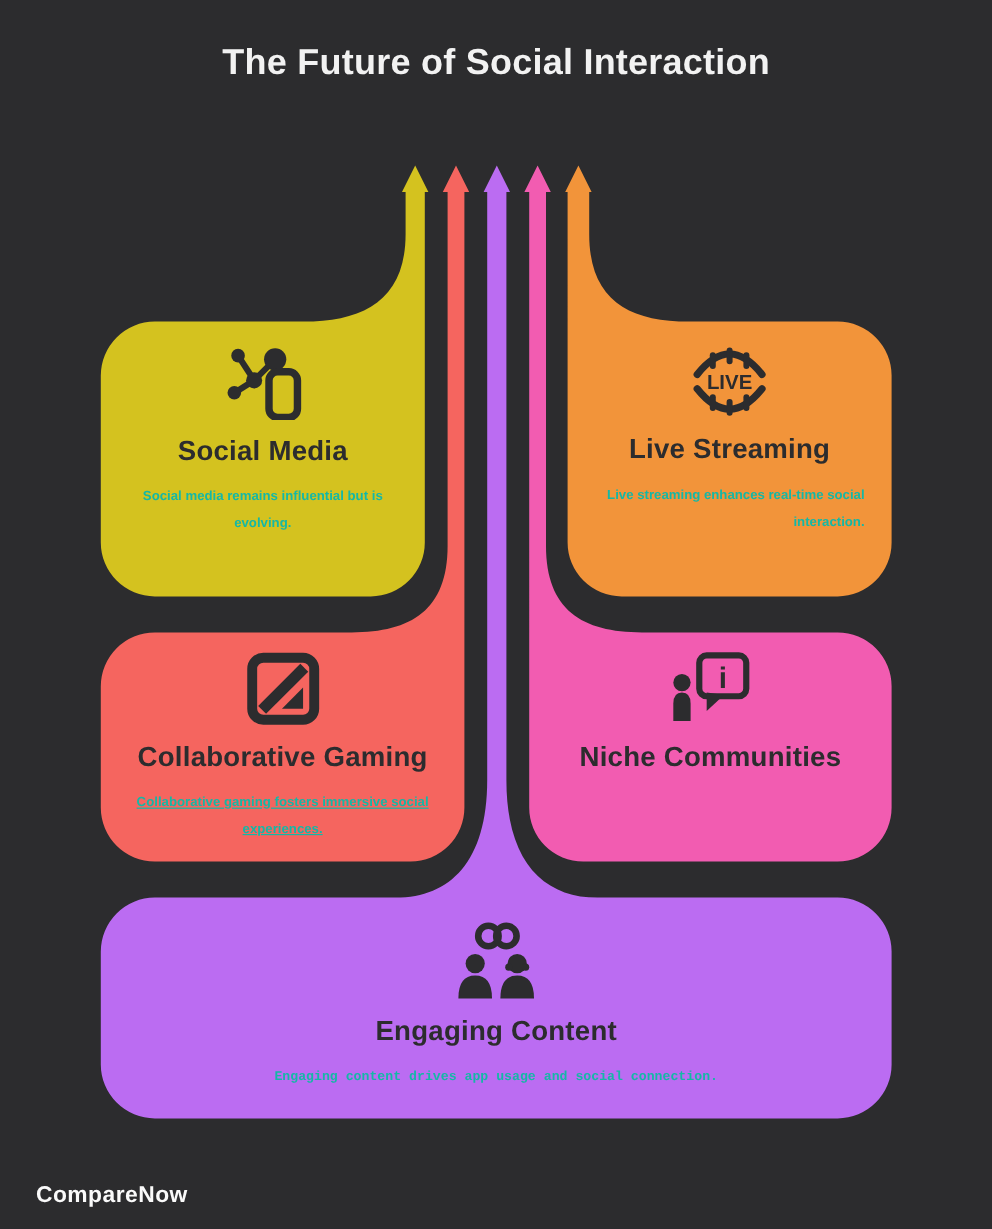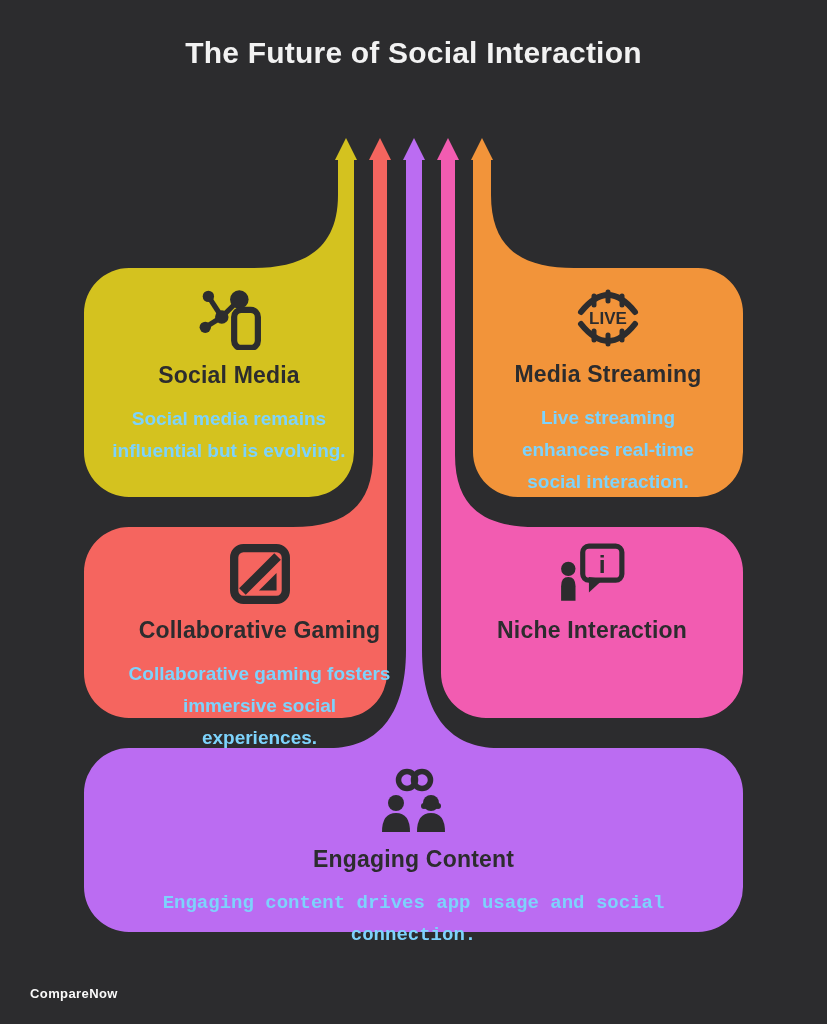--- a/index.html
+++ b/index.html
@@ -19,26 +19,26 @@
   .card-content{
     position:absolute;display:flex;flex-direction:column;
     align-items:center;text-align:center;
   }
   .card-content .icon{flex:0 0 auto;}
   .card-title{
     margin:12px 0 0 0;font-size:23px;font-weight:bold;
     color:var(--ink,#2c2c2e);letter-spacing:.2px;
   }
   .card-desc{
-    margin:14px 0 0 0;font-size:19px;font-weight:bold;
-    color:#7dd3fc;line-height:32px;
+    margin:14px 0 0 0;font-size:11px;font-weight:bold;
+    color:#14b8a6;line-height:22px;
   }
   .brand{
     position:absolute;left:30px;top:986px;
-    font-size:13px;font-weight:bold;color:#fafafa;letter-spacing:.4px;
+    font-size:19px;font-weight:bold;color:#fafafa;letter-spacing:.4px;
   }
   svg text{font-family:"Liberation Sans", sans-serif;}
 </style>
 </head>
 <body>
 
 <div class="stage">
 
   <svg class="bg-svg" width="827" height="1024" viewBox="0 0 827 1024">
 
@@ -59,21 +59,21 @@
              V 673 A 45 45 0 0 1 698,718 H 486 A 45 45 0 0 1 441,673 Z" fill="#f25cb1"></path>
 
     <path d="M 84,793 A 45 45 0 0 1 129,748 H 330
              C 375,748 406,718 406,650 V 160 H 403 L 414,138 L 425,160 H 422
              V 650 C 422,718 453,748 498,748 H 698 A 45 45 0 0 1 743,793
              V 887 A 45 45 0 0 1 698,932 H 129 A 45 45 0 0 1 84,887 Z" fill="#bb6cf2"></path>
   </svg>
 
   <div class="main-title">The Future of Social Interaction</div>
 
-  <div class="card-content" style="left:84px;top:284px;width:270px;padding-left:10px;">
+  <div class="card-content" style="left:84px;top:284px;width:270px;">
     <svg class="icon" width="66" height="66" viewBox="0 0 64 64">
       <g stroke="#2c2c2e" stroke-width="5" fill="none">
         <line x1="25" y1="32" x2="12" y2="12"></line>
         <line x1="25" y1="32" x2="42" y2="15"></line>
         <line x1="25" y1="32" x2="9" y2="42"></line>
       </g>
       <circle cx="25" cy="32" r="6.5" fill="#2c2c2e"></circle>
       <circle cx="12" cy="12" r="5.5" fill="#2c2c2e"></circle>
       <circle cx="42" cy="15" r="9" fill="#2c2c2e"></circle>
       <circle cx="9" cy="42" r="5.5" fill="#2c2c2e"></circle>
@@ -92,43 +92,43 @@
       <g stroke="#2c2c2e" stroke-width="5" stroke-linecap="round">
         <line x1="20" y1="9" x2="20" y2="18"></line>
         <line x1="34" y1="5" x2="34" y2="14"></line>
         <line x1="48" y1="9" x2="48" y2="18"></line>
         <line x1="20" y1="44" x2="20" y2="53"></line>
         <line x1="34" y1="48" x2="34" y2="57"></line>
         <line x1="48" y1="44" x2="48" y2="53"></line>
       </g>
       <text x="34" y="37" text-anchor="middle" font-size="17" font-weight="bold" fill="#2c2c2e">LIVE</text>
     </svg>
-    <h2 class="card-title">Media Streaming</h2>
-    <p class="card-desc" style="max-width:225px;">Live streaming enhances real-time social interaction.</p>
+    <h2 class="card-title">Live Streaming</h2>
+    <p class="card-desc" style="max-width:225px;text-align:right;">Live streaming enhances real-time social interaction.</p>
   </div>
 
-  <div class="card-content" style="left:84px;top:543px;width:303px;margin-left:24px;">
+  <div class="card-content" style="left:84px;top:543px;width:303px;">
     <svg class="icon" width="62" height="62" viewBox="0 0 60 60">
       <rect x="5" y="5" width="50" height="50" rx="9" fill="none" stroke="#2c2c2e" stroke-width="8"></rect>
       <line x1="13" y1="47" x2="47" y2="13" stroke="#2c2c2e" stroke-width="9"></line>
       <polygon points="29,46 46,46 46,29" fill="#2c2c2e"></polygon>
     </svg>
     <h2 class="card-title">Collaborative Gaming</h2>
-    <p class="card-desc" style="max-width:270px;">Collaborative gaming fosters immersive social experiences.</p>
+    <p class="card-desc" style="max-width:270px;text-decoration:underline;">Collaborative gaming fosters immersive social experiences.</p>
   </div>
 
   <div class="card-content" style="left:441px;top:543px;width:302px;">
     <svg class="icon" width="68" height="62" viewBox="0 0 66 60">
       <rect x="24" y="3" width="38" height="33" rx="6" fill="none" stroke="#2c2c2e" stroke-width="5"></rect>
       <polygon points="30,33 30,48 44,35" fill="#2c2c2e"></polygon>
       <text x="43" y="29" text-anchor="middle" font-size="24" font-weight="bold" font-family="DejaVu Serif, serif" fill="#2c2c2e">i</text>
       <circle cx="10" cy="25" r="7" fill="#2c2c2e"></circle>
       <path d="M 3,56 V 42 Q 3,33 10,33 Q 17,33 17,42 V 56 Z" fill="#2c2c2e"></path>
     </svg>
-    <h2 class="card-title">Niche Interaction</h2>
+    <h2 class="card-title">Niche Communities</h2>
   </div>
 
   <div class="card-content" style="left:84px;top:768px;width:659px;justify-content:center;">
     <svg class="icon" width="72" height="66" viewBox="0 0 72 66">
       <circle cx="29" cy="12" r="8.5" fill="none" stroke="#2c2c2e" stroke-width="5.5"></circle>
       <circle cx="44" cy="12" r="8.5" fill="none" stroke="#2c2c2e" stroke-width="5.5"></circle>
       <circle cx="18" cy="35" r="8" fill="#2c2c2e"></circle>
       <path d="M 4,64 Q 4,45 18,45 Q 32,45 32,64 Z" fill="#2c2c2e"></path>
       <circle cx="53" cy="35" r="8" fill="#2c2c2e"></circle>
       <circle cx="46" cy="38" r="3" fill="#2c2c2e"></circle>

